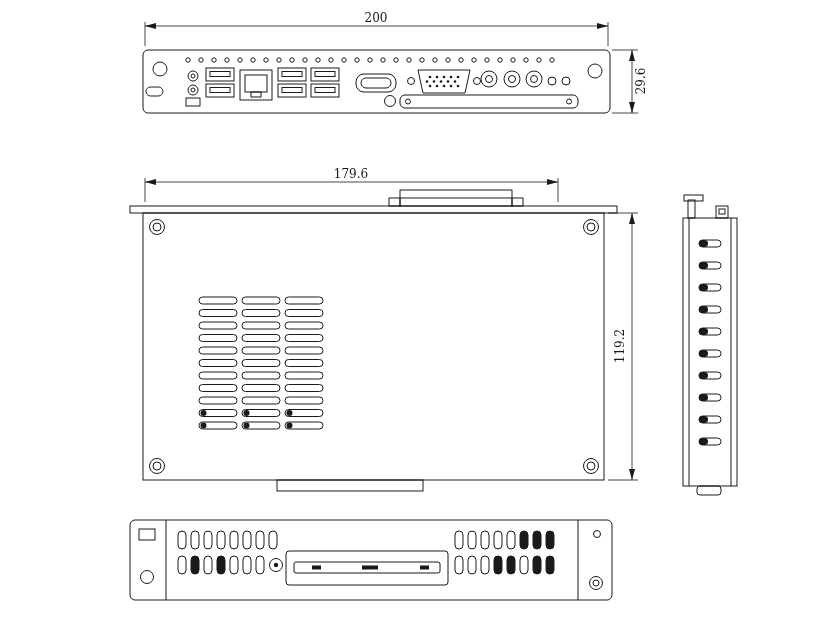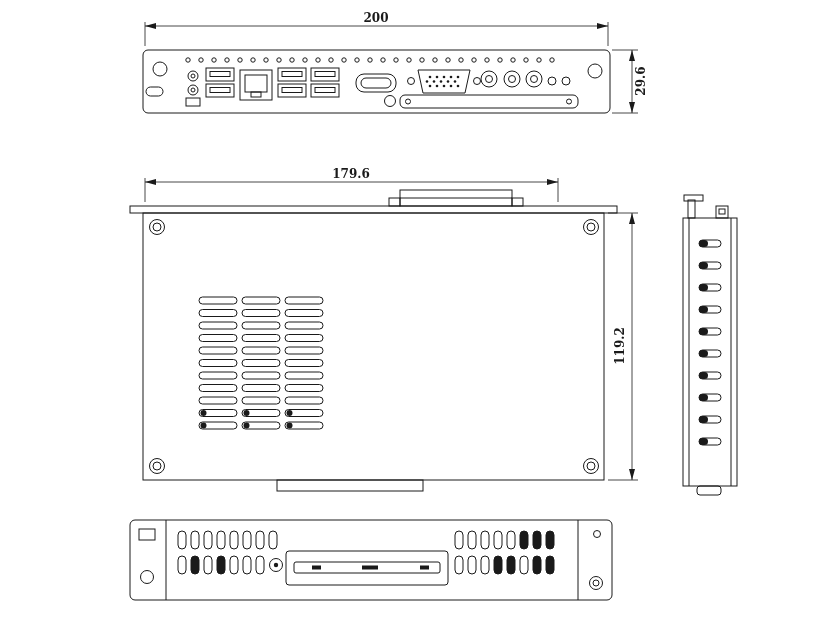--- a/index.html
+++ b/index.html
@@ -1,17 +1,17 @@
 <!DOCTYPE html>
 <html><head>
 <meta charset="utf-8">
 <style>
   html,body{margin:0;padding:0;background:#ffffff;}
   body{width:832px;height:633px;font-family:"DejaVu Serif", serif;}
-  .canvas{position:relative;width:832px;height:633px;background:#ffffff;overflow:hidden;font-weight:bold;}
+  .canvas{position:relative;width:832px;height:633px;background:#ffffff;overflow:hidden;}
   svg{display:block;}
   text{font-family:"DejaVu Serif", serif;font-size:12px;fill:#1a1a1a;}
 </style>
 </head>
 <body>
 
 <div class="canvas">
 <svg width="832" height="633" viewBox="0 0 832 633">
   <defs>
     <g id="usb-port">

